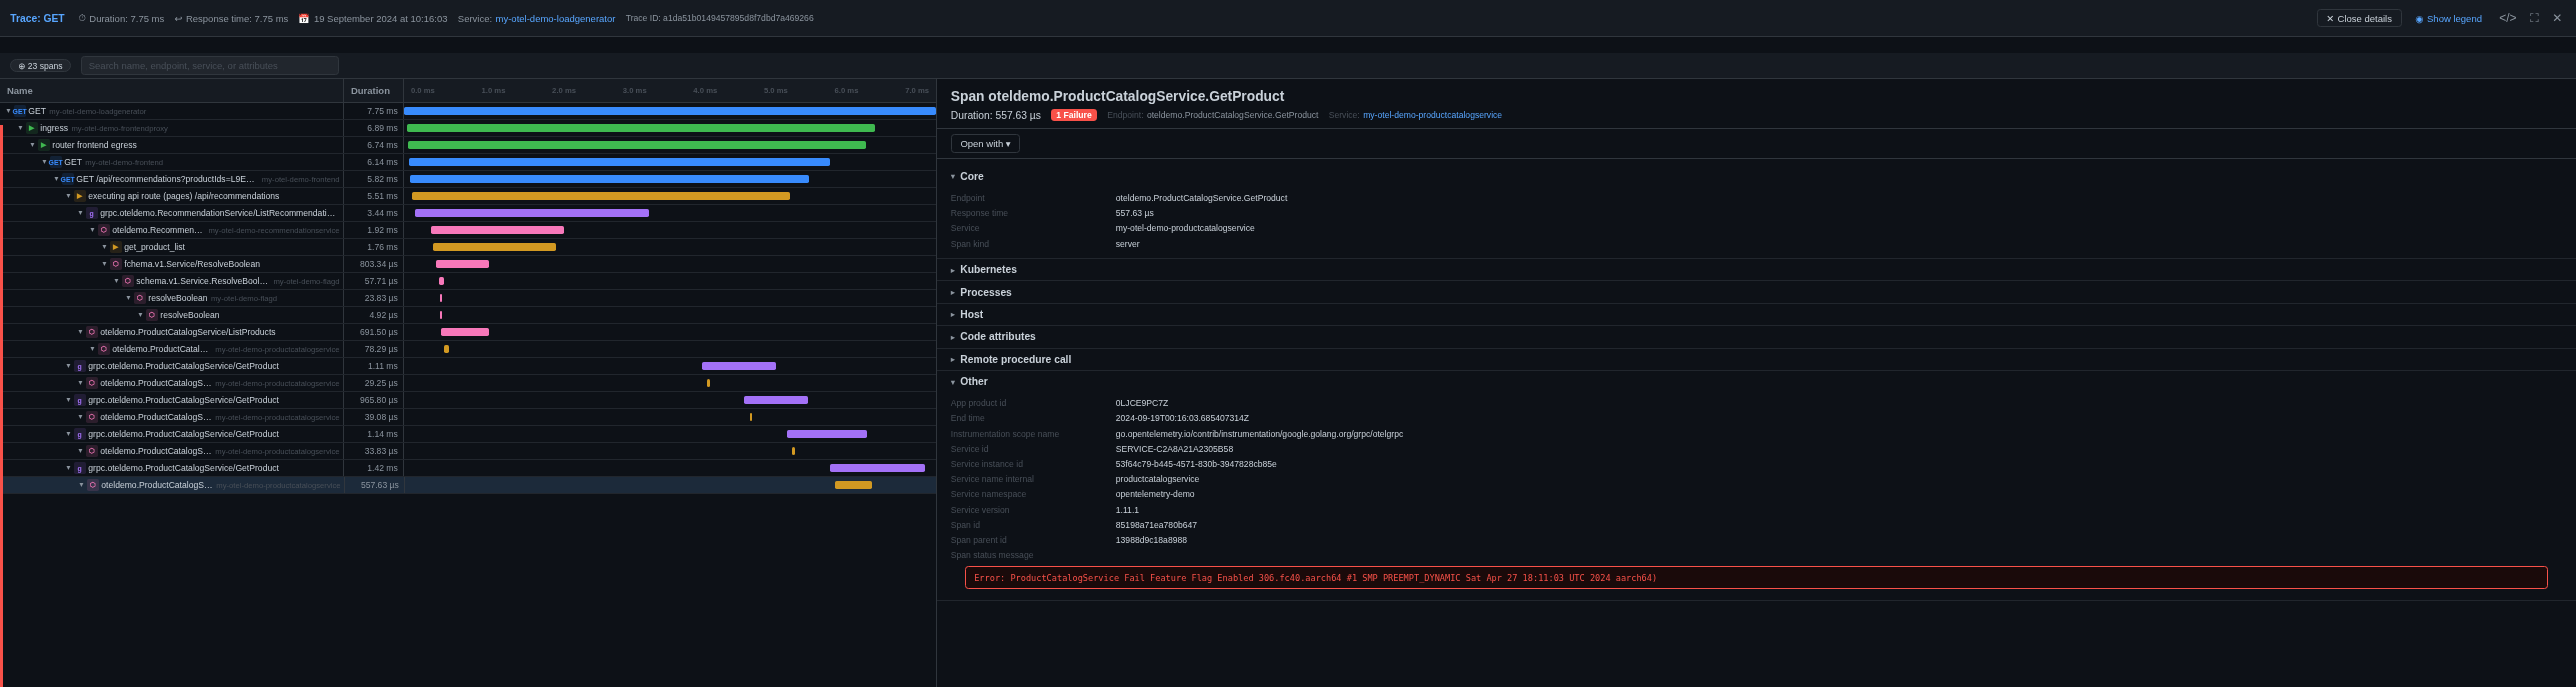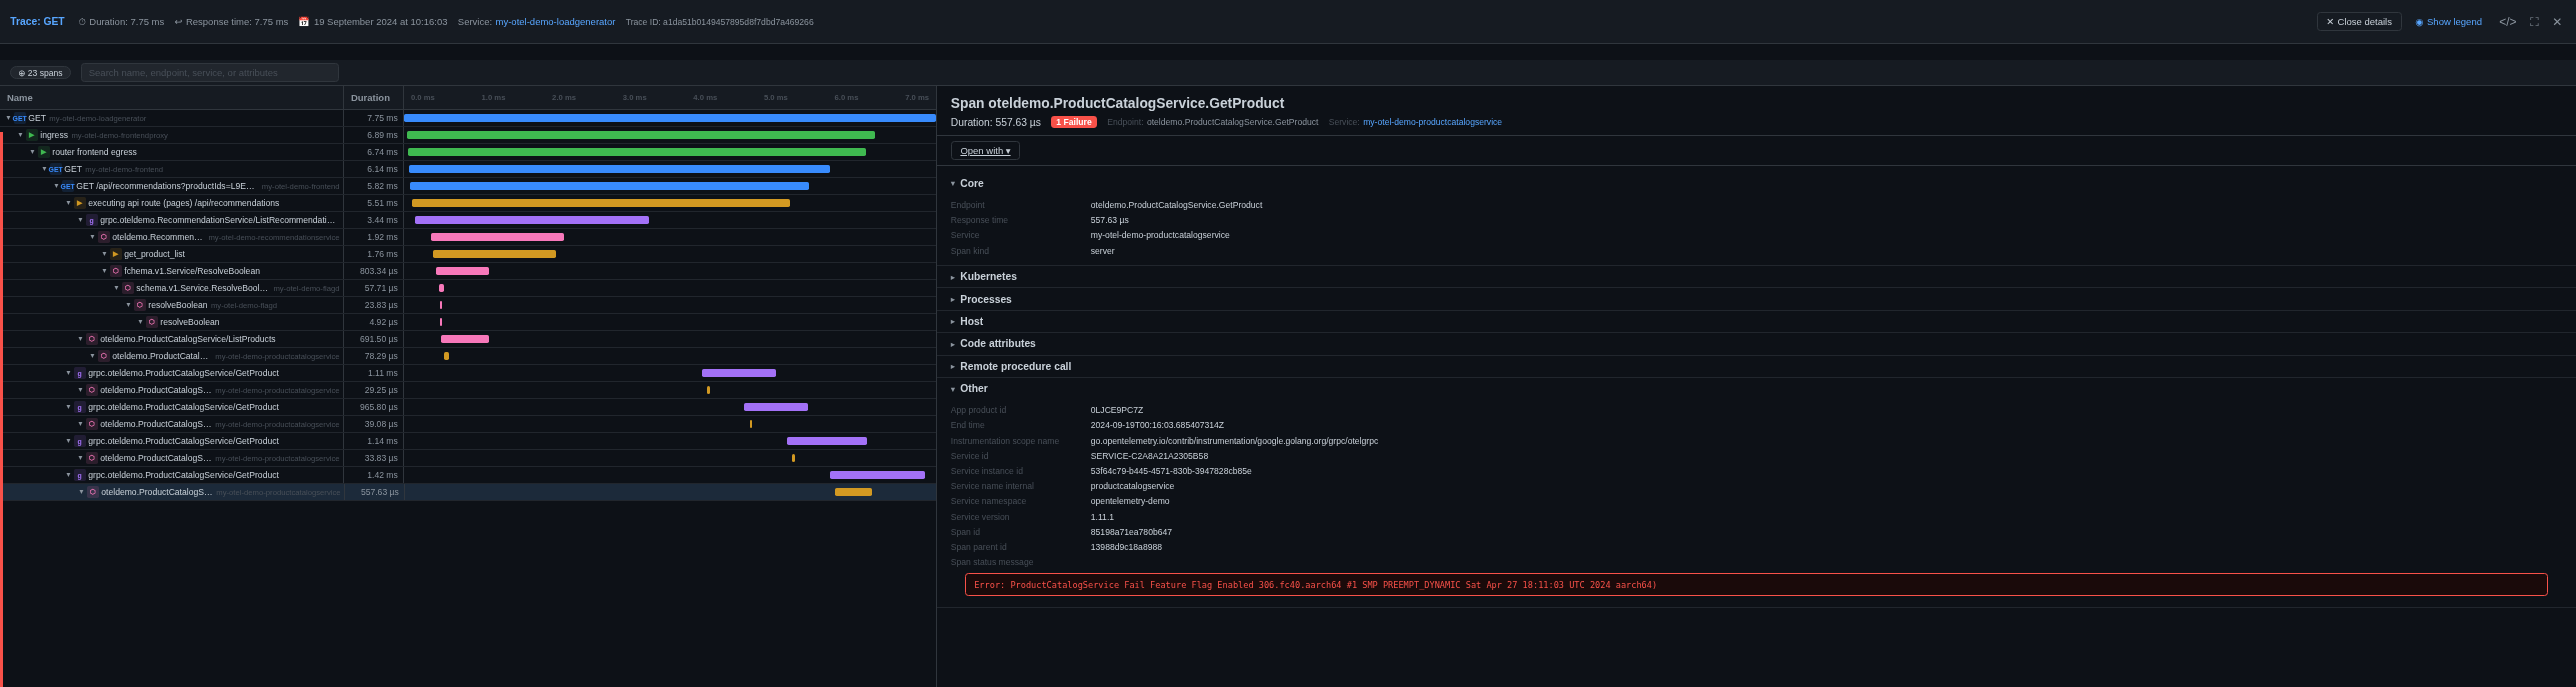--- a/index.html
+++ b/index.html
@@ -1,21 +1,21 @@
 <!DOCTYPE html>
 <html style="font-size:13.8px"><head>
   <meta charset="utf-8">
   <style>
     * { box-sizing: border-box; margin: 0; padding: 0; }
     body { background: #1a1a2e; color: #c9d1d9; font-family: 'Segoe UI', Arial, sans-serif; font-size: 9.5px; overflow: hidden; }
     
     .app { display: flex; flex-direction: column; width: 2576px; height: 688px; background: #0d1117; }
     
     
-    .top-bar { display: flex; align-items: center; padding: 5.2px 10.3px; background: #161b22; border-bottom: 0.9px solid #30363d; gap: 13.8px; height: 44px; flex-shrink: 0; }
+    .top-bar { display: flex; align-items: center; padding: 5.2px 10.3px; background: #161b22; border-bottom: 0.9px solid #30363d; gap: 13.8px; height: 37px; flex-shrink: 0; }
     .top-bar-title { color: #58a6ff; font-weight: 600; font-size: 10.3px; }
     .top-bar-meta { display: flex; align-items: center; gap: 10.3px; color: #8b949e; font-size: 9.5px; }
     .top-bar-meta .meta-item { display: flex; align-items: center; gap: 3.4px; }
     .top-bar-actions { margin-left: auto; display: flex; align-items: center; gap: 6.9px; }
     .btn-close-details { background: none; border: 0.9px solid #30363d; color: #c9d1d9; padding: 2.6px 8.6px; border-radius: 3.4px; cursor: pointer; font-size: 9.5px; display: flex; align-items: center; gap: 3.4px; }
     .btn-show-legend { background: none; border: none; color: #58a6ff; padding: 2.6px 6.9px; cursor: pointer; font-size: 9.5px; display: flex; align-items: center; gap: 3.4px; }
     .btn-icon { background: none; border: none; color: #8b949e; cursor: pointer; font-size: 12px; padding: 1.7px 3.4px; }
     .trace-id { color: #8b949e; font-size: 8.6px; }
     
     
@@ -67,32 +67,32 @@
     .detail-title { font-size: 13.8px; font-weight: 600; color: #c9d1d9; margin-bottom: 5.2px; }
     .detail-meta { display: flex; gap: 10.3px; align-items: center; font-size: 8.6px; color: #8b949e; flex-wrap: wrap; }
     .detail-meta-item { display: flex; gap: 3.4px; }
     .detail-meta-label { color: #484f58; }
     .detail-meta-value { color: #8b949e; }
     .failure-badge { background: #f85149; color: #fff; border-radius: 3.4px; padding: 0.9px 5.2px; font-size: 8.6px; font-weight: 600; }
     .duration-highlight { color: #c9d1d9; font-size: 10.3px; font-weight: 400; }
     
     .detail-search { padding: 5.2px 13.8px; border-bottom: 0.9px solid #30363d; display: flex; gap: 6.9px; align-items: center; flex-shrink: 0; }
     .detail-search input { flex: 1; background: #21262d; border: 0.9px solid #30363d; border-radius: 3.4px; color: #c9d1d9; padding: 3.4px 6.9px; font-size: 9.5px; }
-    .open-with-btn { background: none; border: 0.9px solid #30363d; color: #c9d1d9; padding: 2.6px 8.6px; border-radius: 3.4px; cursor: pointer; font-size: 9.5px; display: flex; align-items: center; gap: 3.4px; text-decoration: underline; }
+    .open-with-btn { background: none; border: 0.9px solid #30363d; color: #c9d1d9; padding: 2.6px 8.6px; border-radius: 3.4px; cursor: pointer; font-size: 9.5px; display: flex; align-items: center; gap: 3.4px; }
     
     .detail-body { flex: 1; overflow-y: auto; padding: 6.9px 0; }
     
     
     .section { border-bottom: 0.9px solid #21262d; }
     .section-header { display: flex; align-items: center; padding: 5.2px 13.8px; cursor: pointer; background: #0d1117; }
     .section-chevron { color: #8b949e; font-size: 8.6px; margin-right: 5.2px; }
     .section-title { font-size: 10.3px; font-weight: 600; color: #c9d1d9; }
     .section-body { padding: 3.4px 13.8px 6.9px; }
     
-    .detail-row { display: flex; padding: 2.6px 0; gap: 2px; }
+    .detail-row { display: flex; padding: 2.6px 0; gap: 27px; }
     .detail-label { color: #484f58; font-size: 8.6px; width: 138px; flex-shrink: 0; }
     .detail-value { color: #c9d1d9; font-size: 8.6px; word-break: break-all; }
     .detail-value.error { color: #f85149; }
     
     
     .status-message-box { border: 0.9px solid #f85149; border-radius: 3.4px; padding: 5.2px 8.6px; margin: 3.4px 13.8px; background: #1a0a0a; }
     .status-message-text { color: #f85149; font-size: 8.6px; font-family: monospace; }
     
     
     ::-webkit-scrollbar { width: 5.2px; height: 5.2px; }

